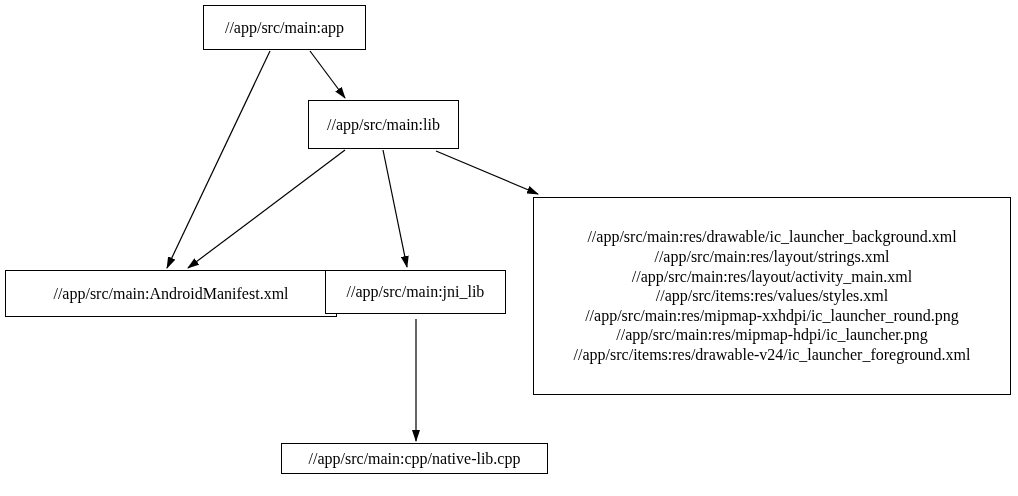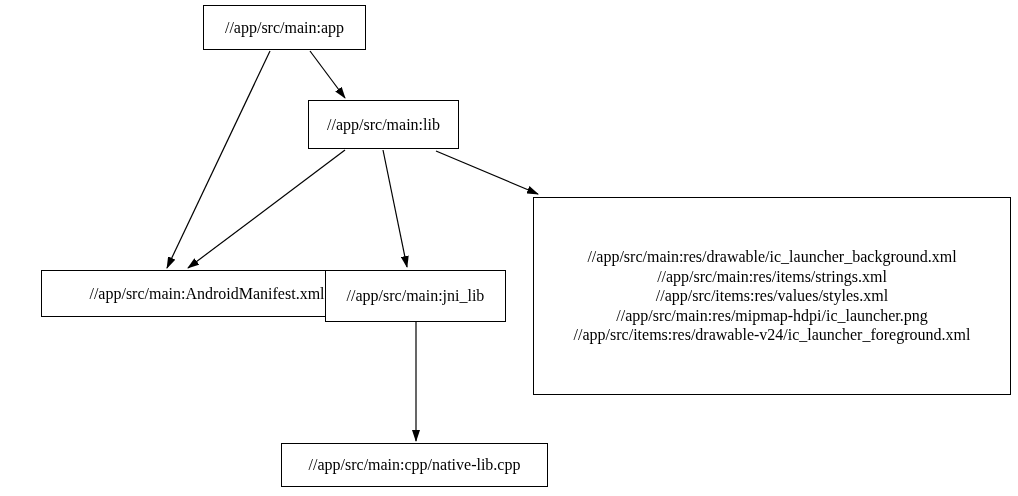--- a/index.html
+++ b/index.html
@@ -31,23 +31,23 @@
     display: flex;
     align-items: center;
     justify-content: center;
     text-align: center;
     font-size: 16px;
     line-height: 1.2;
     white-space: nowrap;
   }
   .node-app        { left: 203px; top: 5px;   width: 163px; height: 45px; }
   .node-lib        { left: 308px; top: 100px; width: 151px; height: 49px; }
-  .node-manifest   { left: 5px;   top: 270px; width: 332px; height: 47px; margin-left: 36px; }
-  .node-jni        { left: 325px; top: 270px; width: 181px; height: 52px; }
-  .node-native     { left: 281px; top: 443px; width: 267px; height: 44px; }
+  .node-manifest   { left: 5px;   top: 270px; width: 332px; height: 47px; }
+  .node-jni        { left: 325px; top: 270px; width: 181px; height: 44px; }
+  .node-native     { left: 281px; top: 443px; width: 267px; height: 31px; }
   .node-res {
     left: 533px; top: 197px; width: 478px; height: 198px;
     flex-direction: column;
     justify-content: center;
     font-size: 16px;
     line-height: 19.6px;
   }
   .res-line { display: block; }
   line.edge { stroke: #000000; stroke-width: 1.2; }
 </style>
@@ -81,22 +81,24 @@
   <div class="node node-manifest">
     <span>//app/src/main:AndroidManifest.xml</span>
   </div>
 
   <div class="node node-jni">
     <span>//app/src/main:jni_lib</span>
   </div>
 
   <div class="node node-res">
     <span class="res-line">//app/src/main:res/drawable/ic_launcher_background.xml</span>
-    <span class="res-line">//app/src/main:res/items/strings.xml</span>
+    <span class="res-line">//app/src/main:res/layout/strings.xml</span>
+    <span class="res-line">//app/src/main:res/layout/activity_main.xml</span>
     <span class="res-line">//app/src/items:res/values/styles.xml</span>
+    <span class="res-line">//app/src/main:res/mipmap-xxhdpi/ic_launcher_round.png</span>
     <span class="res-line">//app/src/main:res/mipmap-hdpi/ic_launcher.png</span>
     <span class="res-line">//app/src/items:res/drawable-v24/ic_launcher_foreground.xml</span>
   </div>
 
   <div class="node node-native">
     <span>//app/src/main:cpp/native-lib.cpp</span>
   </div>
 
 </div>
 

